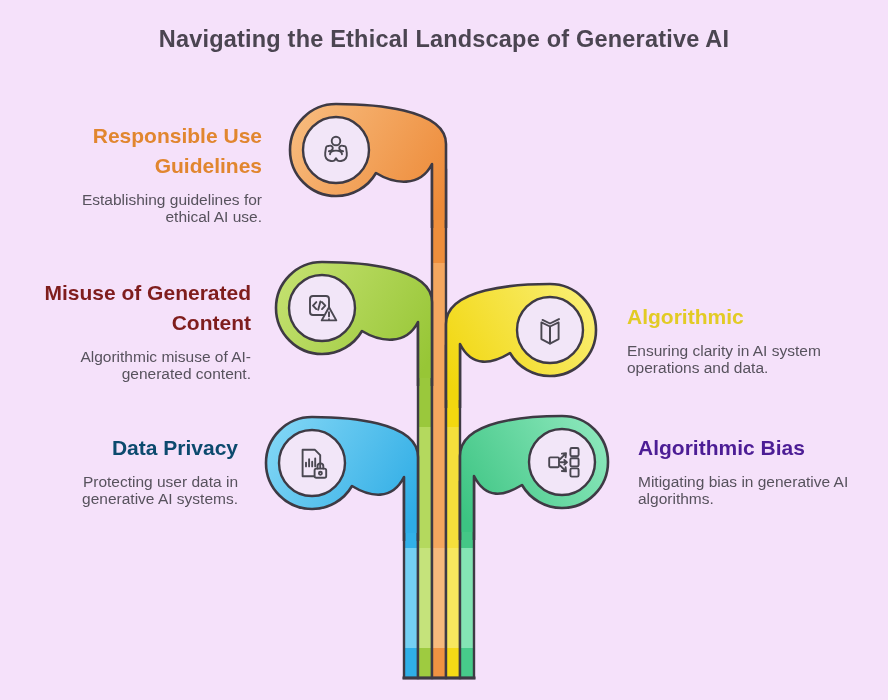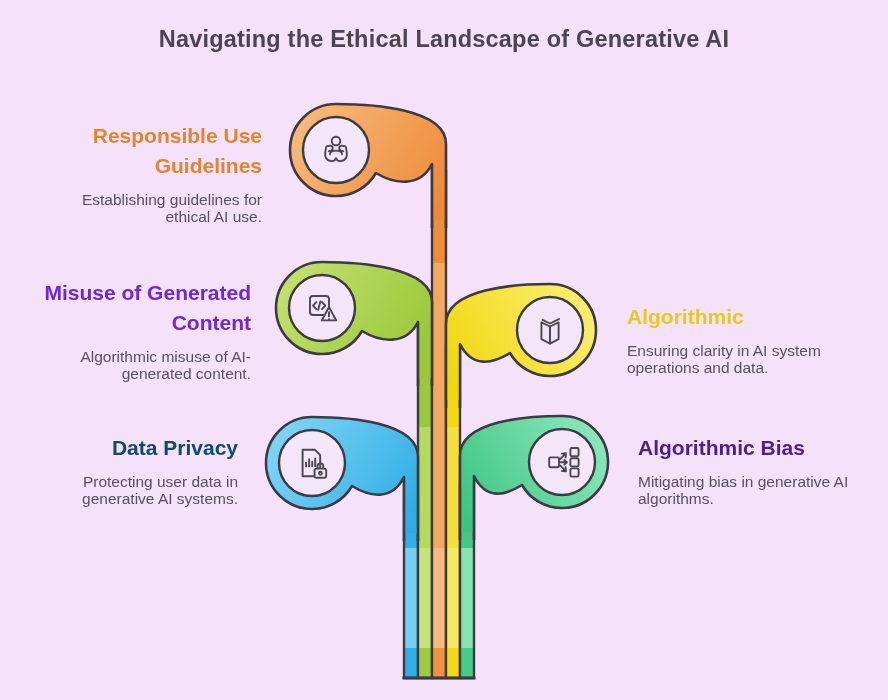--- a/index.html
+++ b/index.html
@@ -178,21 +178,21 @@
       </g>
     </g>
   </svg>
 
   <div class="tb right-align" style="top:121px; right:626px; width:212px;">
     <h2 style="color: rgb(225, 134, 47);">Responsible Use Guidelines</h2>
     <p>Establishing guidelines for ethical AI use.</p>
   </div>
 
   <div class="tb right-align" style="top:278px; right:637px; width:212px;">
-    <h2 style="color: #6d28d9;">Misuse of Generated Content</h2>
+    <h2 style="color: #7f1d1d;">Misuse of Generated Content</h2>
     <p>Algorithmic misuse of AI-generated content.</p>
   </div>
 
   <div class="tb left-align" style="top:302px; left:627px; width:216px;">
     <h2 style="color: rgb(226, 203, 37);">Algorithmic</h2>
     <p>Ensuring clarity in AI system operations and data.</p>
   </div>
 
   <div class="tb right-align" style="top:433px; right:650px; width:212px;">
     <h2 style="color: #0c4a6e;">Data Privacy</h2>

